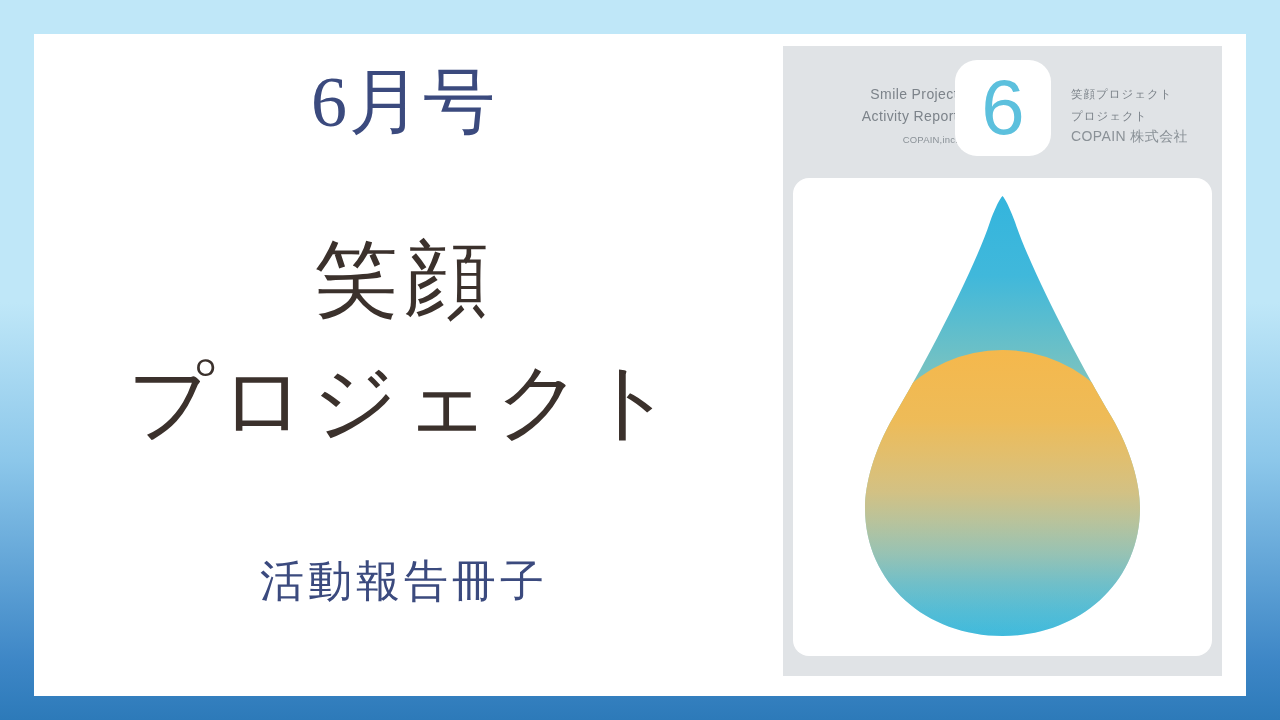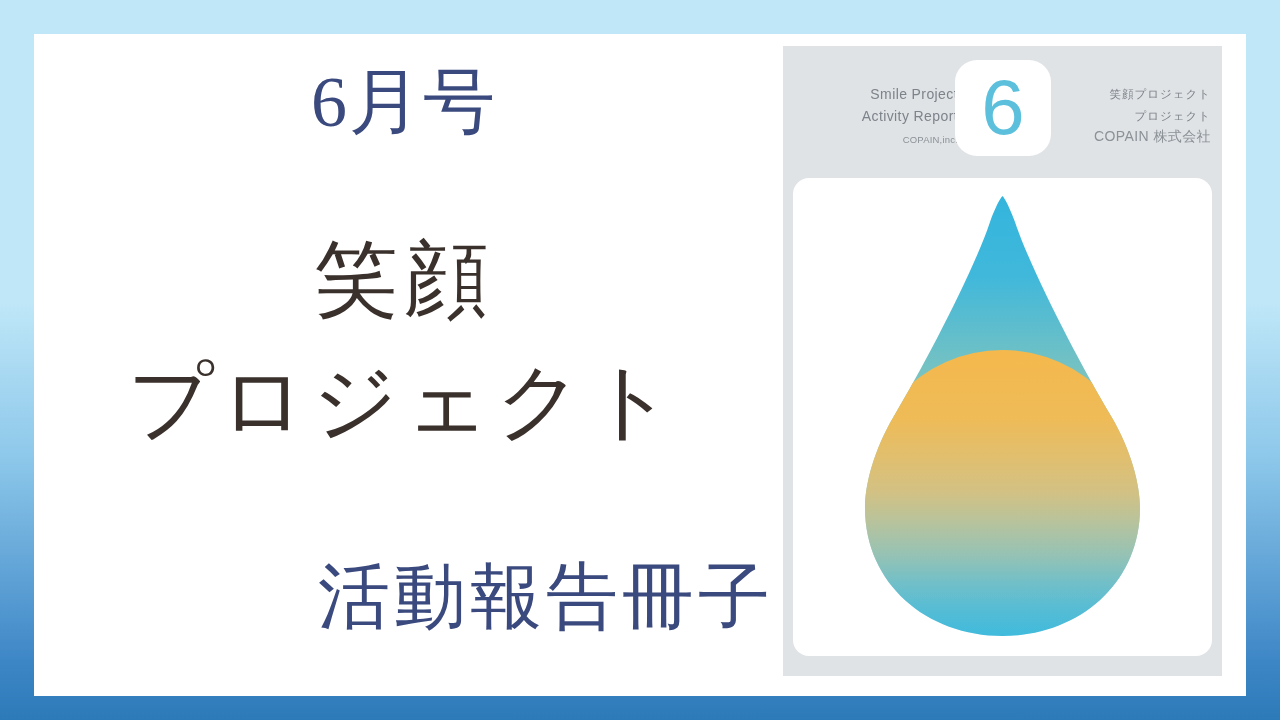--- a/index.html
+++ b/index.html
@@ -75,22 +75,22 @@
     line-height: 1.22;
     letter-spacing: 6px;
     margin-top: 20px;
   }
 
   .booklet-title {
     position: absolute;
     top: 524px;
     left: 0;
     width: 740px;
-    text-align: right;
-    font-size: 72px;
+    text-align: center;
+    font-size: 44px;
     line-height: 1.1;
     letter-spacing: 4px;
     color: #3b4a7e;
     font-family: "Liberation Serif", "DejaVu Serif", serif;
     white-space: nowrap;
   }
 
   
   #doc-card {
     position: absolute;
@@ -156,21 +156,21 @@
     font-size: 78px;
     font-weight: 300;
     color: #5cc0dd;
   }
 
   .hdr-right {
     position: absolute;
     left: 288px;
     top: 38px;
     width: 140px;
-    text-align: right;
+    text-align: left;
     color: #7c838a;
   }
   .hdr-right .l1,
   .hdr-right .l2 {
     display: block;
     font-size: 11.5px;
     line-height: 1.9;
     letter-spacing: 1px;
   }
   .hdr-right .company {

